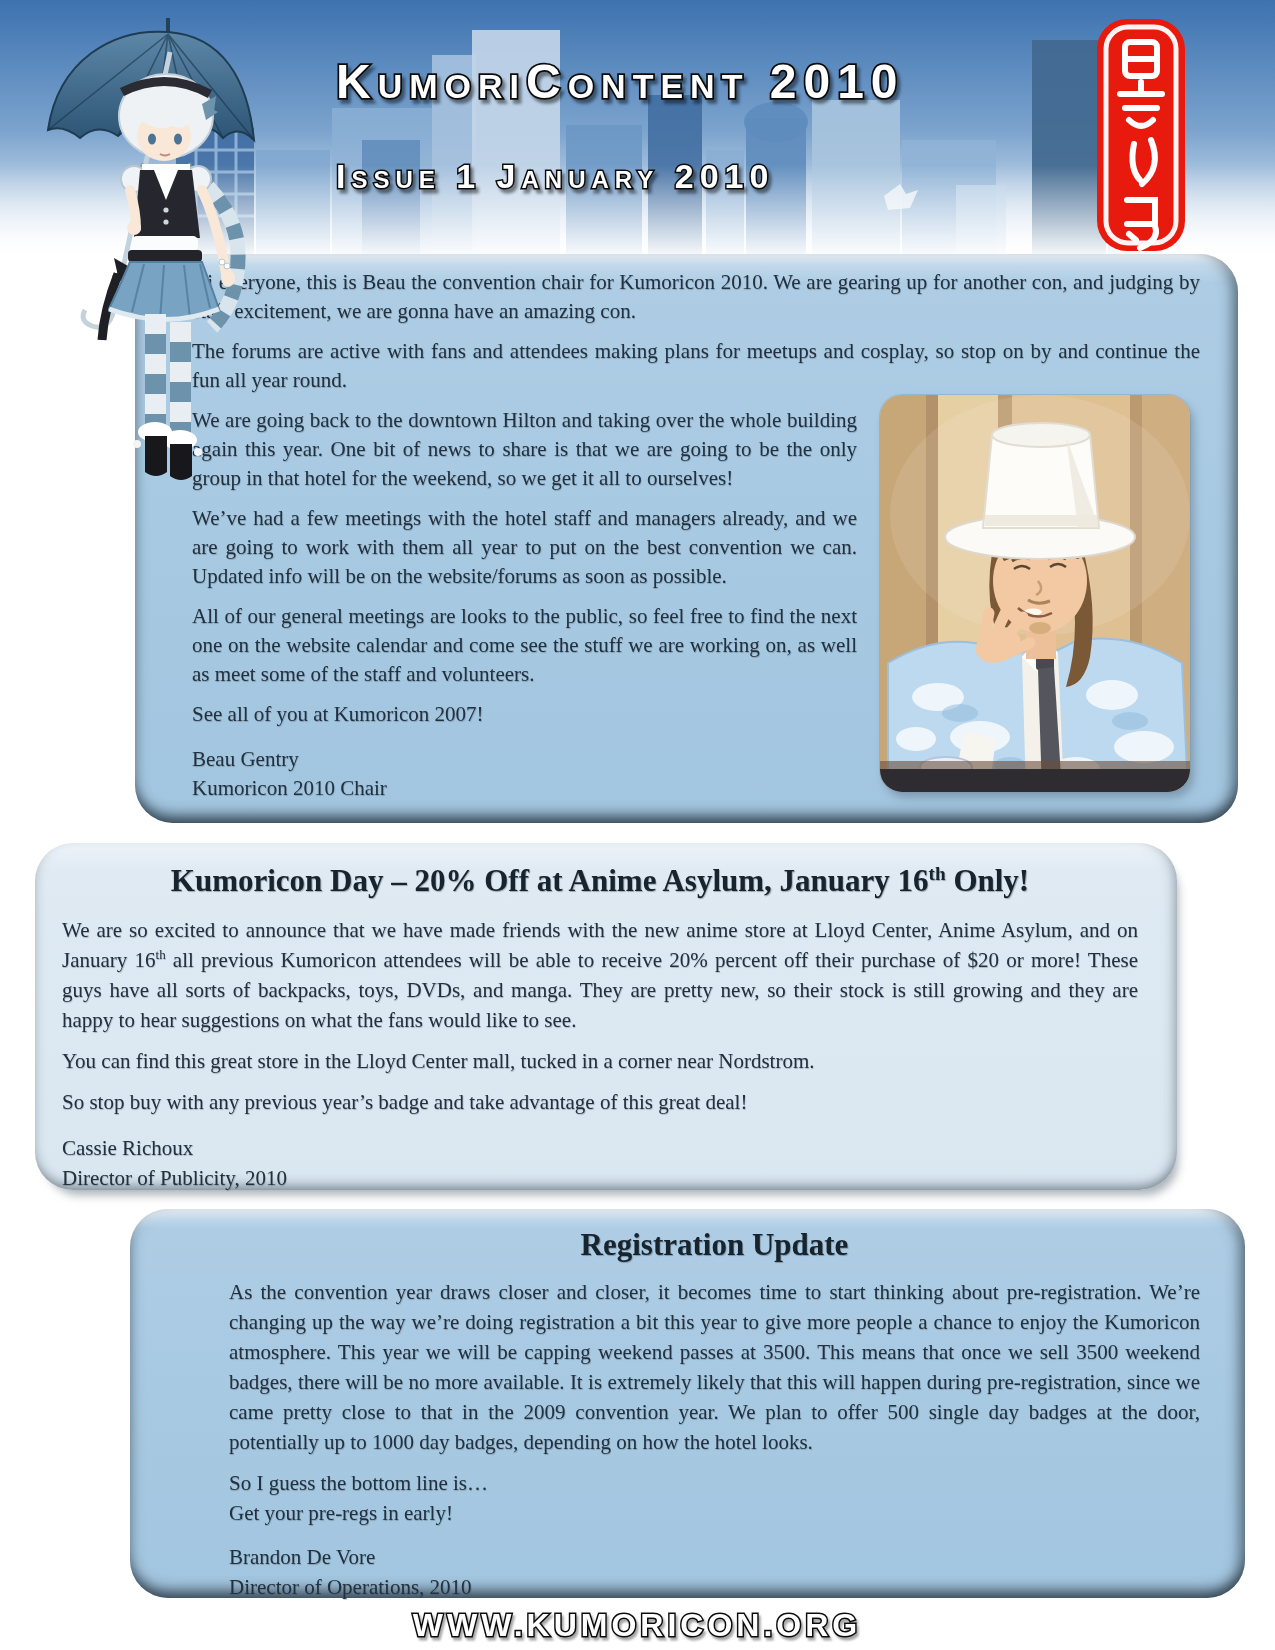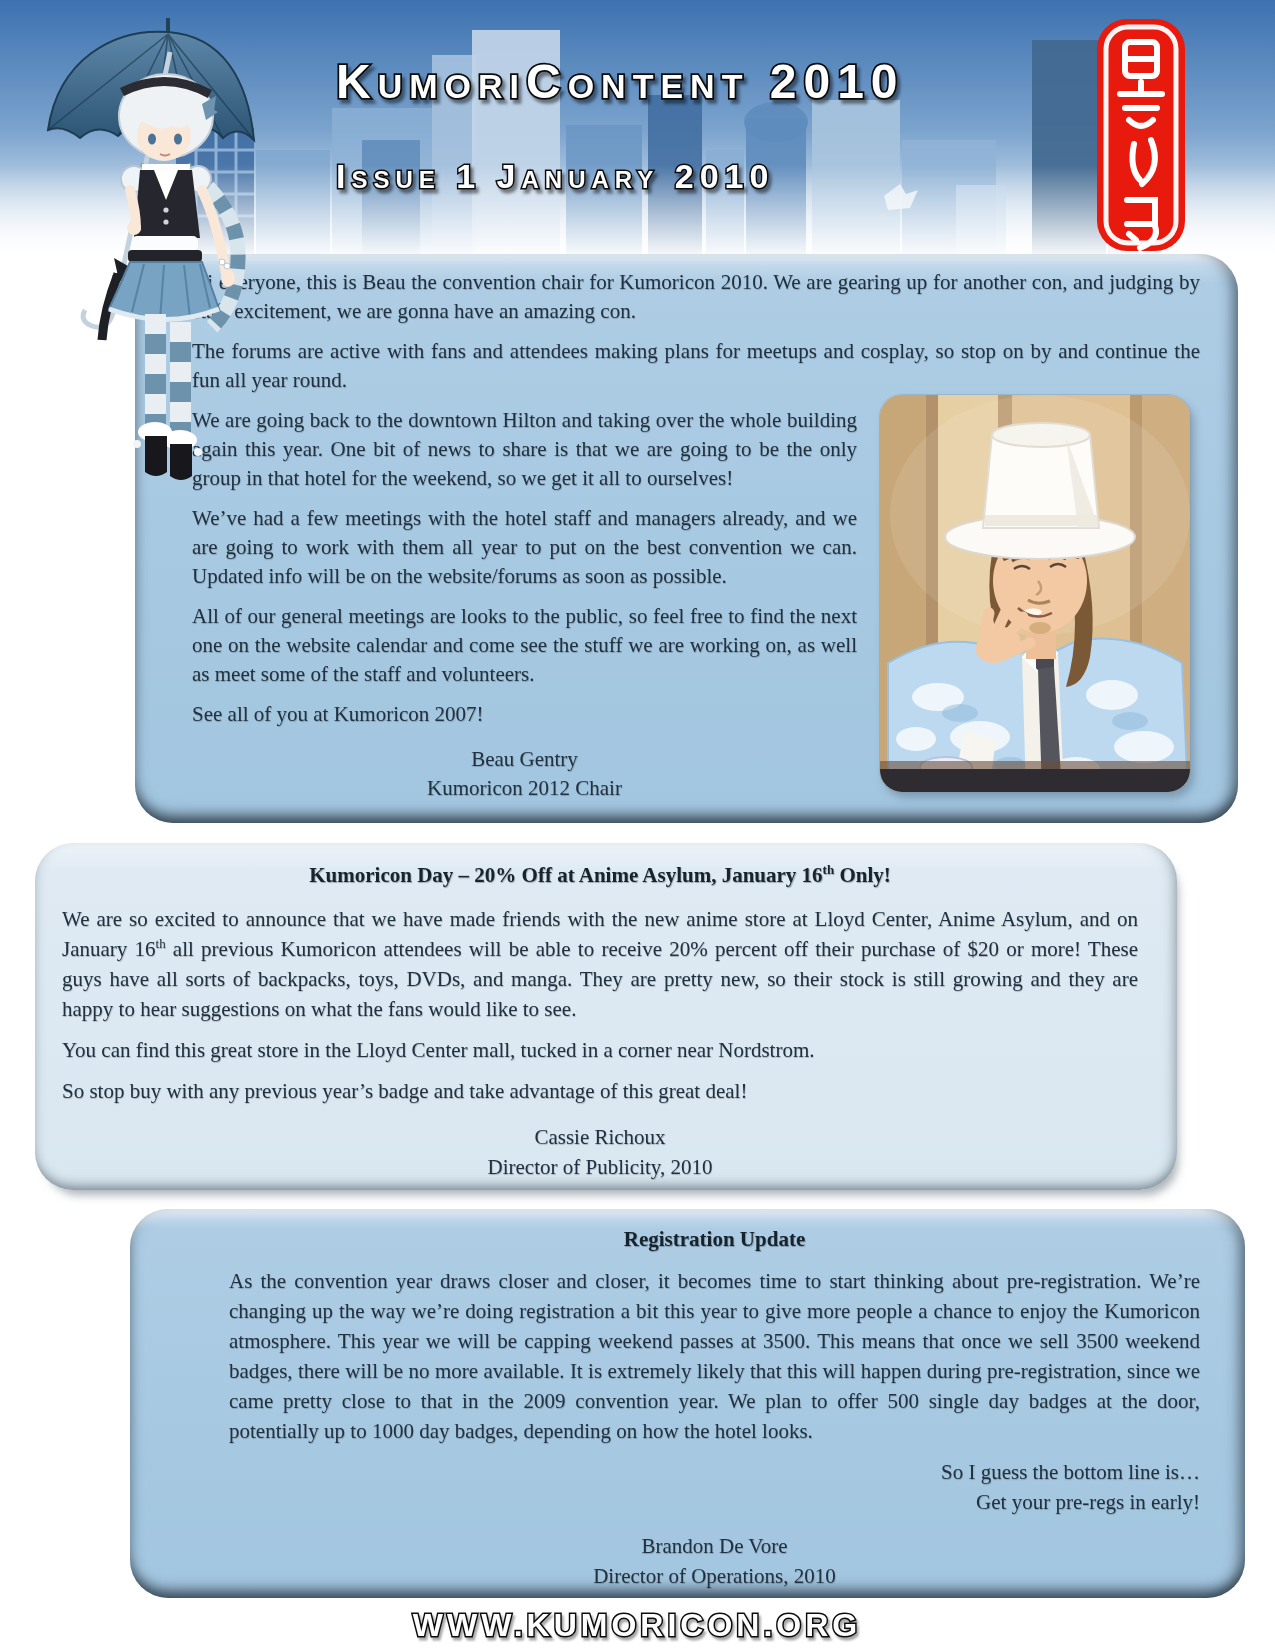--- a/index.html
+++ b/index.html
@@ -42,27 +42,27 @@
   #block2 { left:35px;  top:843px; width:1142px; height:347px;
             padding:14px 39px 0 27px; box-sizing:border-box; }
   #block3 { left:130px; top:1209px; width:1115px; height:389px;
             padding:14px 45px 0 99px; box-sizing:border-box; }
   
   p { margin:0 0 11px 0; font-size:21px; line-height:29px; text-align:justify;
       text-shadow:0.6px 0.9px 0.7px rgba(55,65,75,.30); }
   #block2 p { line-height:30px; }
   #block3 p { line-height:30px; }
   .narrow { width:665px; }
-  .sig { margin:16px 0 0 0; line-height:29px; text-align:center; }
+  .sig { margin:16px 0 0 0; line-height:29px; text-align:left; }
   .sigline { display:block; }
-  .panel-heading { font-size:21px; font-weight:bold; color:#17242e; text-align:center;
+  .panel-heading { font-size:31px; font-weight:bold; color:#17242e; text-align:center;
       margin:4px 0 14px 0; text-shadow:0.8px 1.1px 0.8px rgba(40,50,60,.35); }
   #block2 .panel-heading { margin:6px 0 16px 0; }
   sup { font-size:0.62em; vertical-align:super; line-height:0; }
-  .centered-line { text-align:right; margin:0; }
+  .centered-line { text-align:left; margin:0; }
   .centered-group { margin:8px 0 14px 0; }
   
   .photo { position:absolute; left:745px; top:141px; width:310px; height:397px;
            border-radius:22px; overflow:hidden;
            box-shadow:0 0 0 1px rgba(120,150,170,.35), 4px 6px 8px rgba(60,80,95,.35); }
   
   .footer-svg { position:absolute; left:0; top:1600px; overflow:visible;
                 filter: drop-shadow(2.5px 3px 1px rgba(0,0,0,.35)); }
 </style>
 </head>
@@ -300,21 +300,21 @@
       </svg>
     </div>
     <p>Hi everyone, this is Beau the convention chair for Kumoricon 2010. We are gearing up for another con, and judging by staff excitement, we are gonna have an amazing con.</p>
     <p>The forums are active with fans and attendees making plans for meetups and cosplay, so stop on by and continue the fun all year round.</p>
     <p class="narrow">We are going back to the downtown Hilton and taking over the whole building again this year. One bit of news to share is that we are going to be the only group in that hotel for the weekend, so we get it all to ourselves!</p>
     <p class="narrow">We’ve had a few meetings with the hotel staff and managers already, and we are going to work with them all year to put on the best convention we can. Updated info will be on the website/forums as soon as possible.</p>
     <p class="narrow">All of our general meetings are looks to the public, so feel free to find the next one on the website calendar and come see the stuff we are working on, as well as meet some of the staff and volunteers.</p>
     <p class="narrow">See all of you at Kumoricon 2007!</p>
     <p class="sig narrow">
       <span class="sigline">Beau Gentry</span>
-      <span class="sigline">Kumoricon 2012 Chair</span>
+      <span class="sigline">Kumoricon 2010 Chair</span>
     </p>
   </section>
 
   <section class="panel panel-light" id="block2">
     <h2 class="panel-heading">
       <span>Kumoricon Day –  20% Off at Anime Asylum, January 16</span><sup>th</sup><span> Only!</span>
     </h2>
     <p>
       <span>We are so excited to announce that we have made friends with the new anime store at Lloyd Center, Anime Asylum, and on January 16</span><sup>th</sup><span> all previous Kumoricon attendees will be able to receive 20% percent off their purchase of $20 or more! These guys have all sorts of backpacks, toys, DVDs, and manga.  They are pretty new, so their stock is still growing and they are happy to hear suggestions on what the fans would like to see.</span>
     </p>

